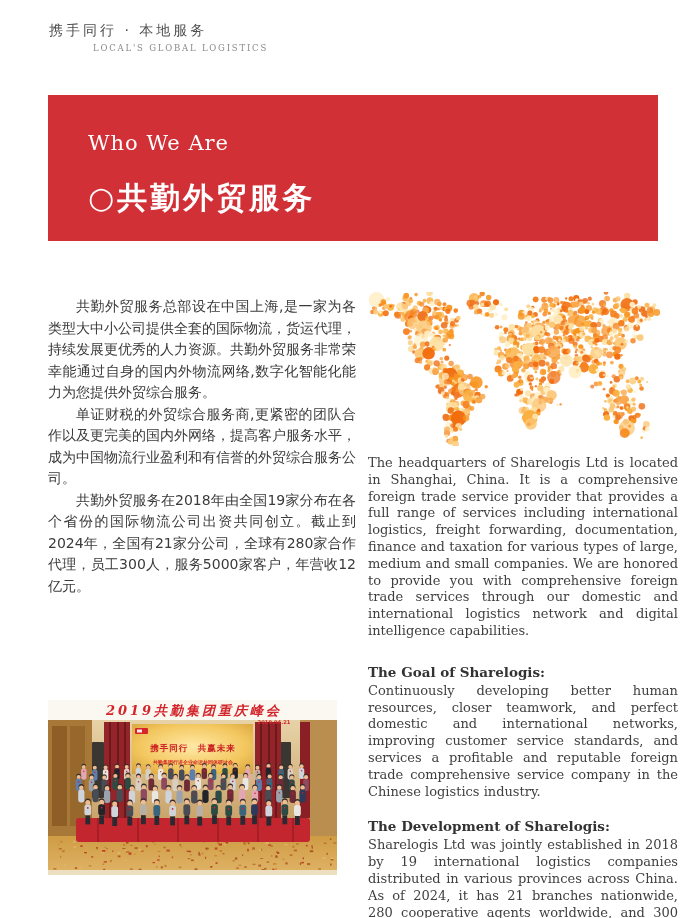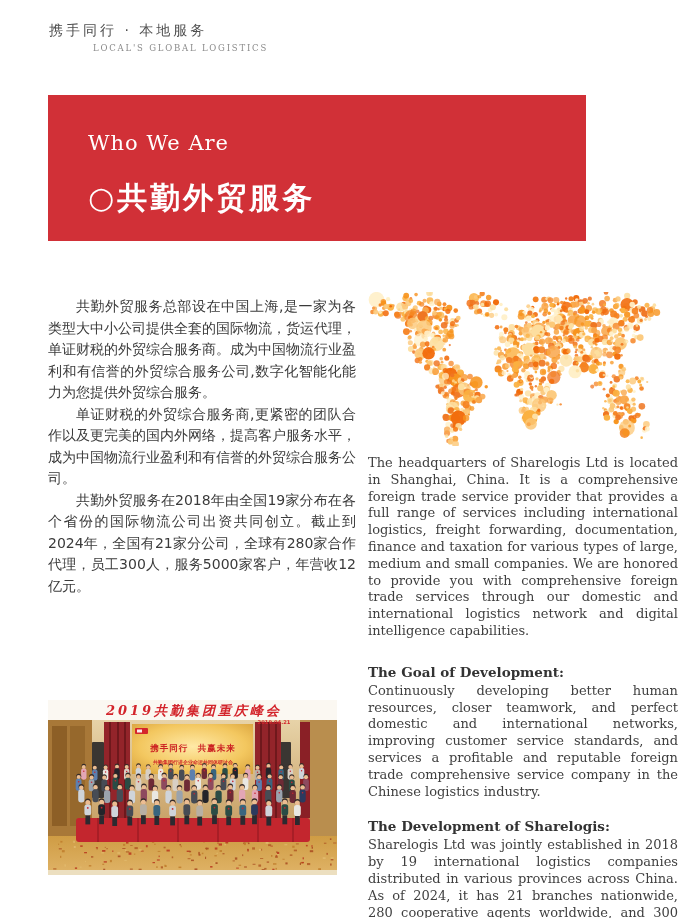--- a/index.html
+++ b/index.html
@@ -3,21 +3,21 @@
 <meta charset="utf-8">
 <style>
   html,body{margin:0;padding:0;background:#ffffff;}
   .page{position:relative;width:697px;height:918px;background:#fff;overflow:hidden;
         font-family:"DejaVu Sans",sans-serif;}
   
   .hdr{position:absolute;left:49px;top:22px;}
   .h-zh{font-size:14px;color:#4f4f4f;letter-spacing:3px;}
   .h-en{font-family:"DejaVu Serif",serif;font-size:8.5px;color:#8a8a8a;letter-spacing:1.8px;margin-top:3px;margin-left:44px;}
   
-  .banner{position:absolute;left:48px;top:95px;width:538px;height:146px;background:#d13037;
+  .banner{position:absolute;left:48px;top:95px;width:610px;height:146px;background:#d13037;
           color:#fff;padding:36px 0 0 40px;box-sizing:border-box;}
   .banner-sub{font-family:"DejaVu Serif",serif;font-size:21px;letter-spacing:1px;}
   .banner-title{font-size:30px;font-weight:bold;letter-spacing:3px;margin-top:23px;}
   
   .col-left{position:absolute;left:48px;top:296px;width:308px;color:#3a3a3a;}
   .col-left p{margin:0;font-size:14px;line-height:21.5px;text-align:justify;text-indent:2em;}
   .col-left h3{margin:19px 0 8px;font-size:14px;font-weight:bold;text-indent:2em;color:#333;}
   
   .map{position:absolute;left:360px;top:292px;width:302px;height:154px;}
   .map svg{display:block;}
@@ -40,21 +40,21 @@
     <div class="h-zh">携手同行 · 本地服务</div>
     <div class="h-en">LOCAL'S GLOBAL LOGISTICS</div>
   </header>
 
   <section class="banner">
     <div class="banner-sub">Who We Are</div>
     <div class="banner-title">○共勤外贸服务</div>
   </section>
 
   <section class="col-left">
-    <p>共勤外贸服务总部设在中国上海,是一家为各类型大中小公司提供全套的国际物流，货运代理，单证财税的外贸综合服务商。成为中国物流行业盈利和有信誉的外贸综合服务公司,数字化智能化能力为您提供外贸综合服务。</p>
+    <p>共勤外贸服务总部设在中国上海,是一家为各类型大中小公司提供全套的国际物流，货运代理，持续发展更优秀的人力资源。共勤外贸服务非常荣幸能通过自身的国内外物流网络,数字化智能化能力为您提供外贸综合服务。</p>
     <p>单证财税的外贸综合服务商,更紧密的团队合作以及更完美的国内外网络，提高客户服务水平，成为中国物流行业盈利和有信誉的外贸综合服务公司。</p>
     <p>共勤外贸服务在2018年由全国19家分布在各个省份的国际物流公司出资共同创立。截止到2024年，全国有21家分公司，全球有280家合作代理，员工300人，服务5000家客户，年营收12亿元。</p>
   </section>
 
   <div class="map">
     <svg id="map-svg" viewBox="0 0 300 152" width="302" height="154">
         <circle cx="44.9" cy="5.8" r="2.8" fill="#fbb040" opacity="0.85"></circle>
         <circle cx="45.9" cy="3.2" r="2.9" fill="#f7941e" opacity="0.93"></circle>
         <circle cx="55.7" cy="2.1" r="1.8" fill="#f9a64a" opacity="0.99"></circle>
         <circle cx="69.8" cy="1.1" r="1.4" fill="#f9a64a" opacity="0.87"></circle>
@@ -1005,21 +1005,21 @@
         <circle cx="90.9" cy="144.8" r="1.5" fill="#fddfa0" opacity="0.78"></circle>
         <circle cx="279.8" cy="144.2" r="1.3" fill="#fbb040" opacity="0.91"></circle>
         <circle cx="87.8" cy="147.4" r="2.2" fill="#f58220" opacity="0.75"></circle>
         <circle cx="89.8" cy="148.5" r="2.6" fill="#fcc776" opacity="0.98"></circle>
         <circle cx="94.9" cy="150.6" r="3.4" fill="#fcc776" opacity="0.81"></circle>
       </svg>
   </div>
 
   <section class="col-right">
     <p>The headquarters of Sharelogis Ltd is located in Shanghai, China. It is a comprehensive foreign trade service provider that provides a full range of services including international logistics, freight forwarding, documentation, finance and taxation for various types of large, medium and small companies. We are honored to provide you with comprehensive foreign trade services through our domestic and international logistics network and digital intelligence capabilities.</p>
-    <h4>The Goal of Development:</h4>
+    <h4>The Goal of Sharelogis:</h4>
     <p class="tight">Continuously developing better human resources, closer teamwork, and perfect domestic and international networks, improving customer service standards, and services a profitable and reputable foreign trade comprehensive service company in the Chinese logistics industry.</p>
     <h4>The Development of Sharelogis:</h4>
     <p>Sharelogis Ltd was jointly established in 2018 by 19 international logistics companies distributed in various provinces across China. As of 2024, it has 21 branches nationwide, 280 cooperative agents worldwide, and 300 employees, serving 5000 clients with an annual revenue of 1.2 billion yuan.</p>
   </section>
 
   <figure class="photo">
     <svg viewBox="0 0 289 175" width="289" height="175">
       <defs>
         <linearGradient id="wallg" x1="0" y1="0" x2="0" y2="1">
           <stop offset="0" stop-color="#e7d3a8"></stop>

